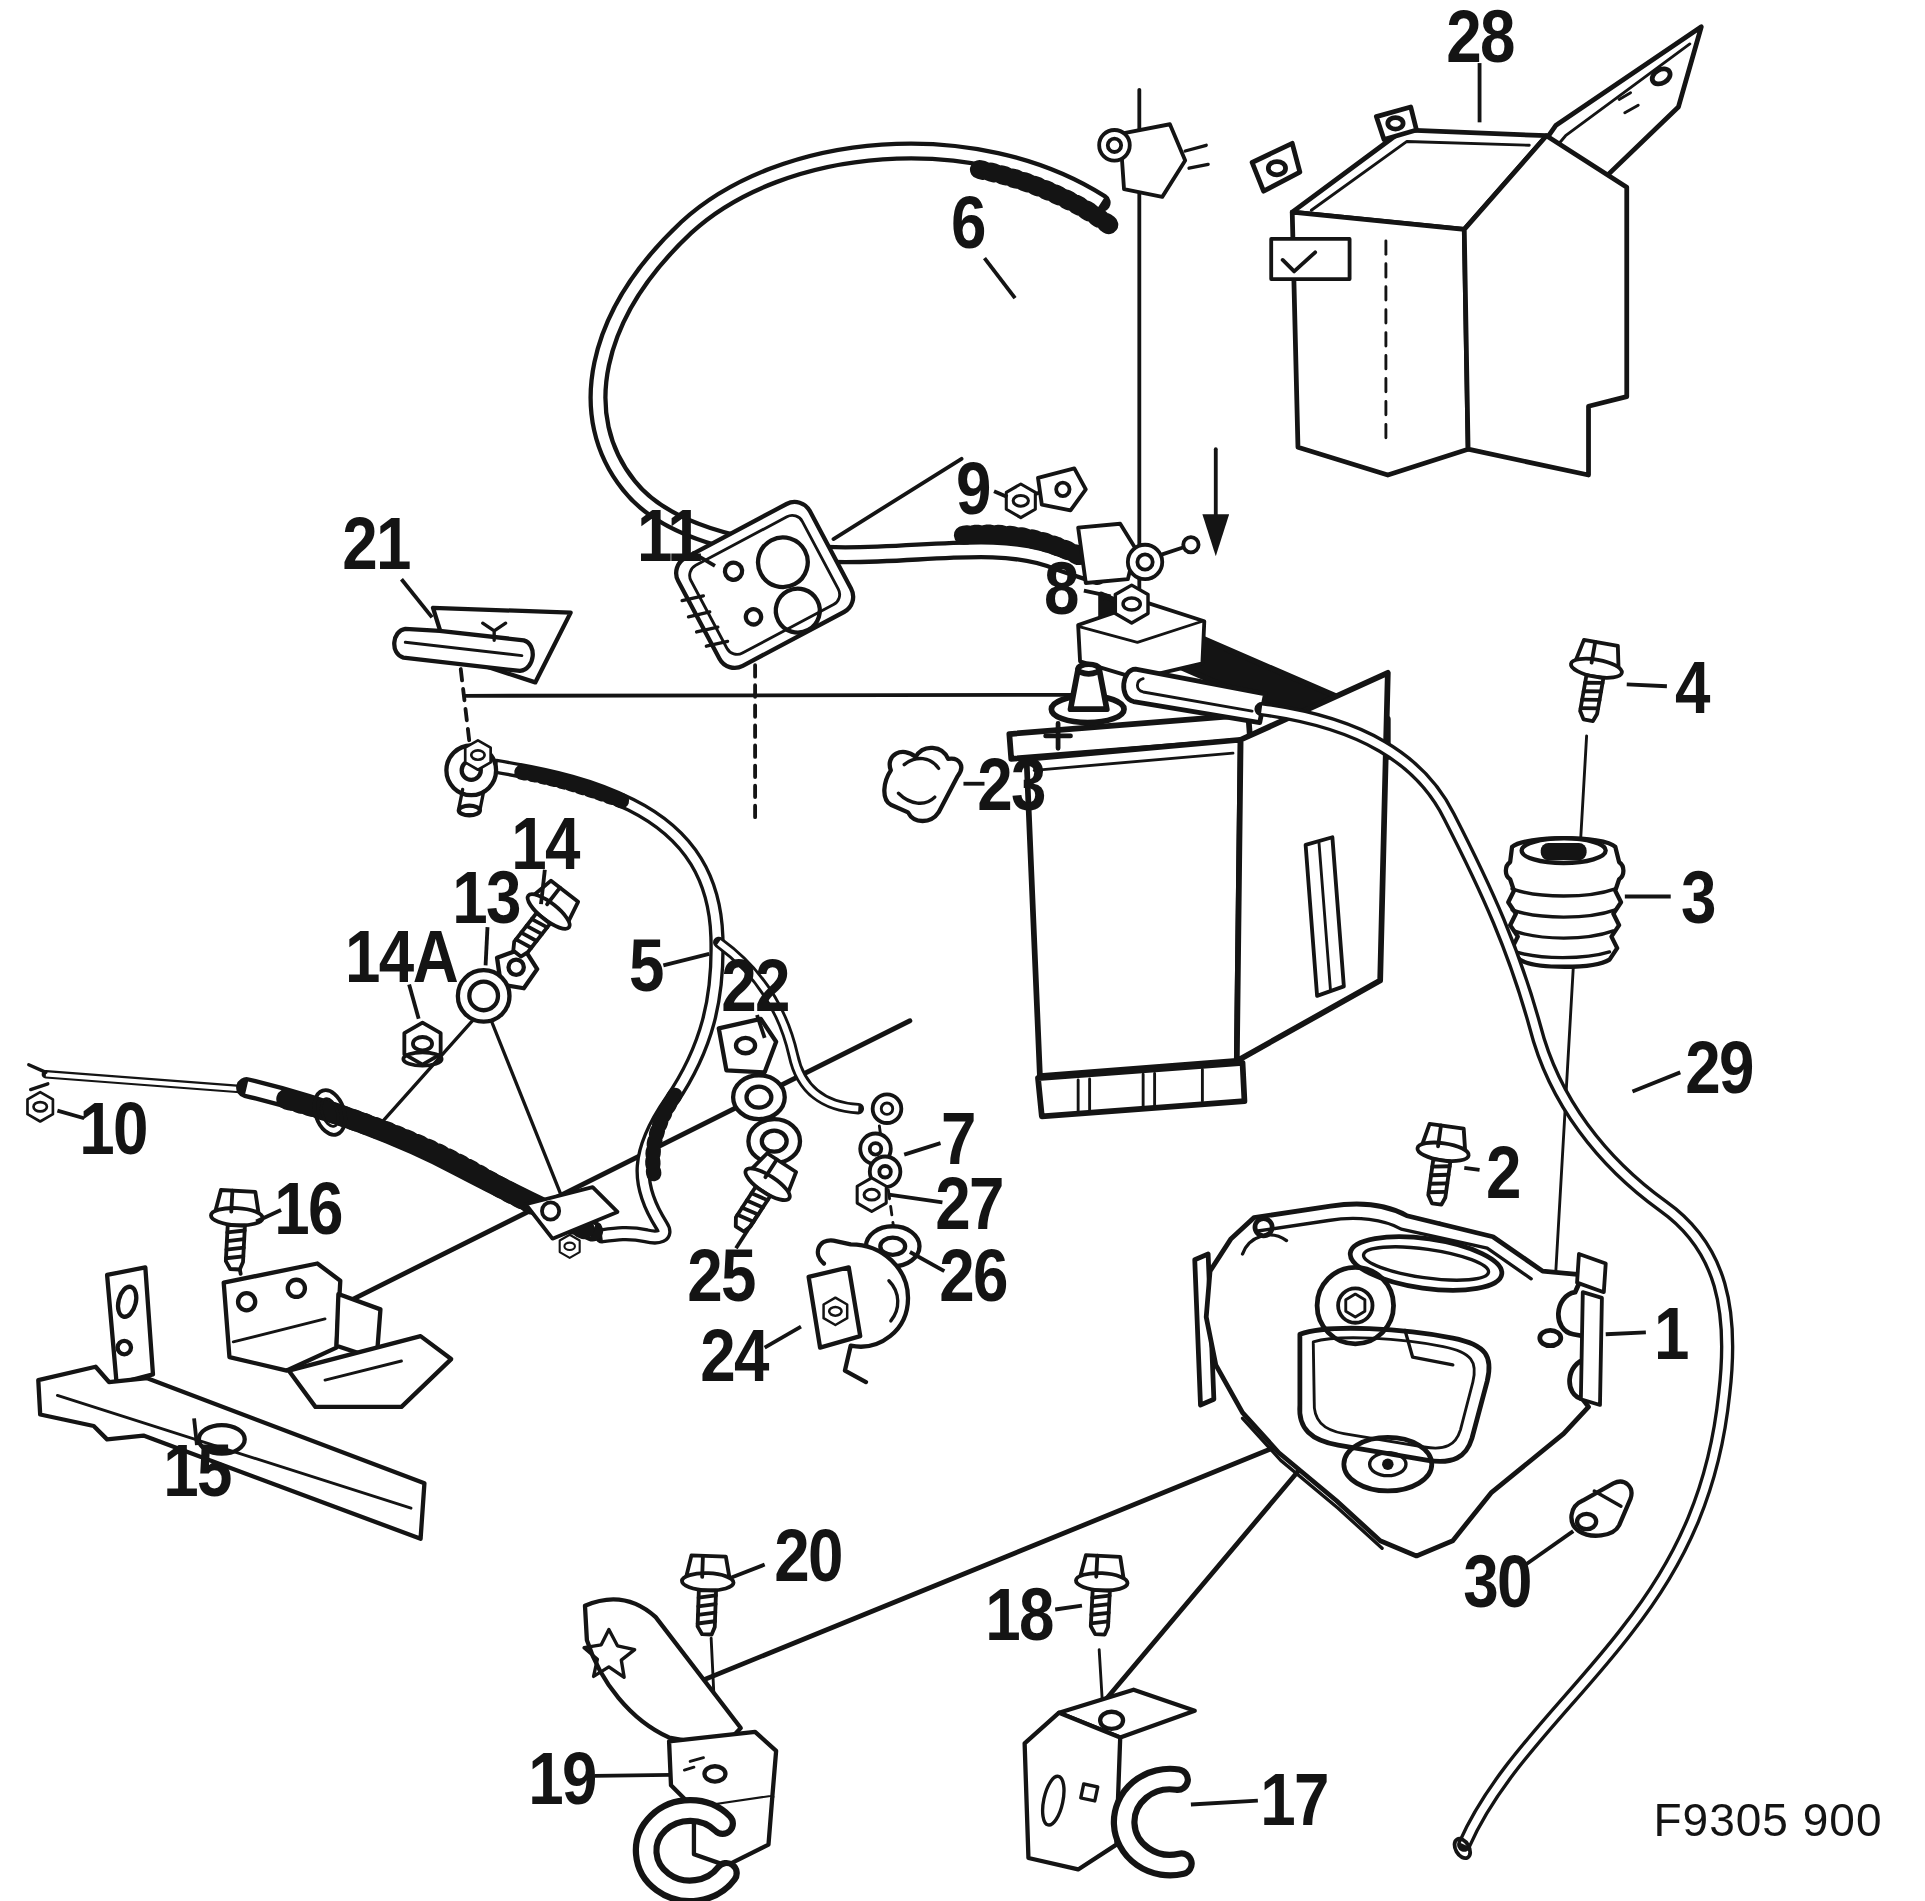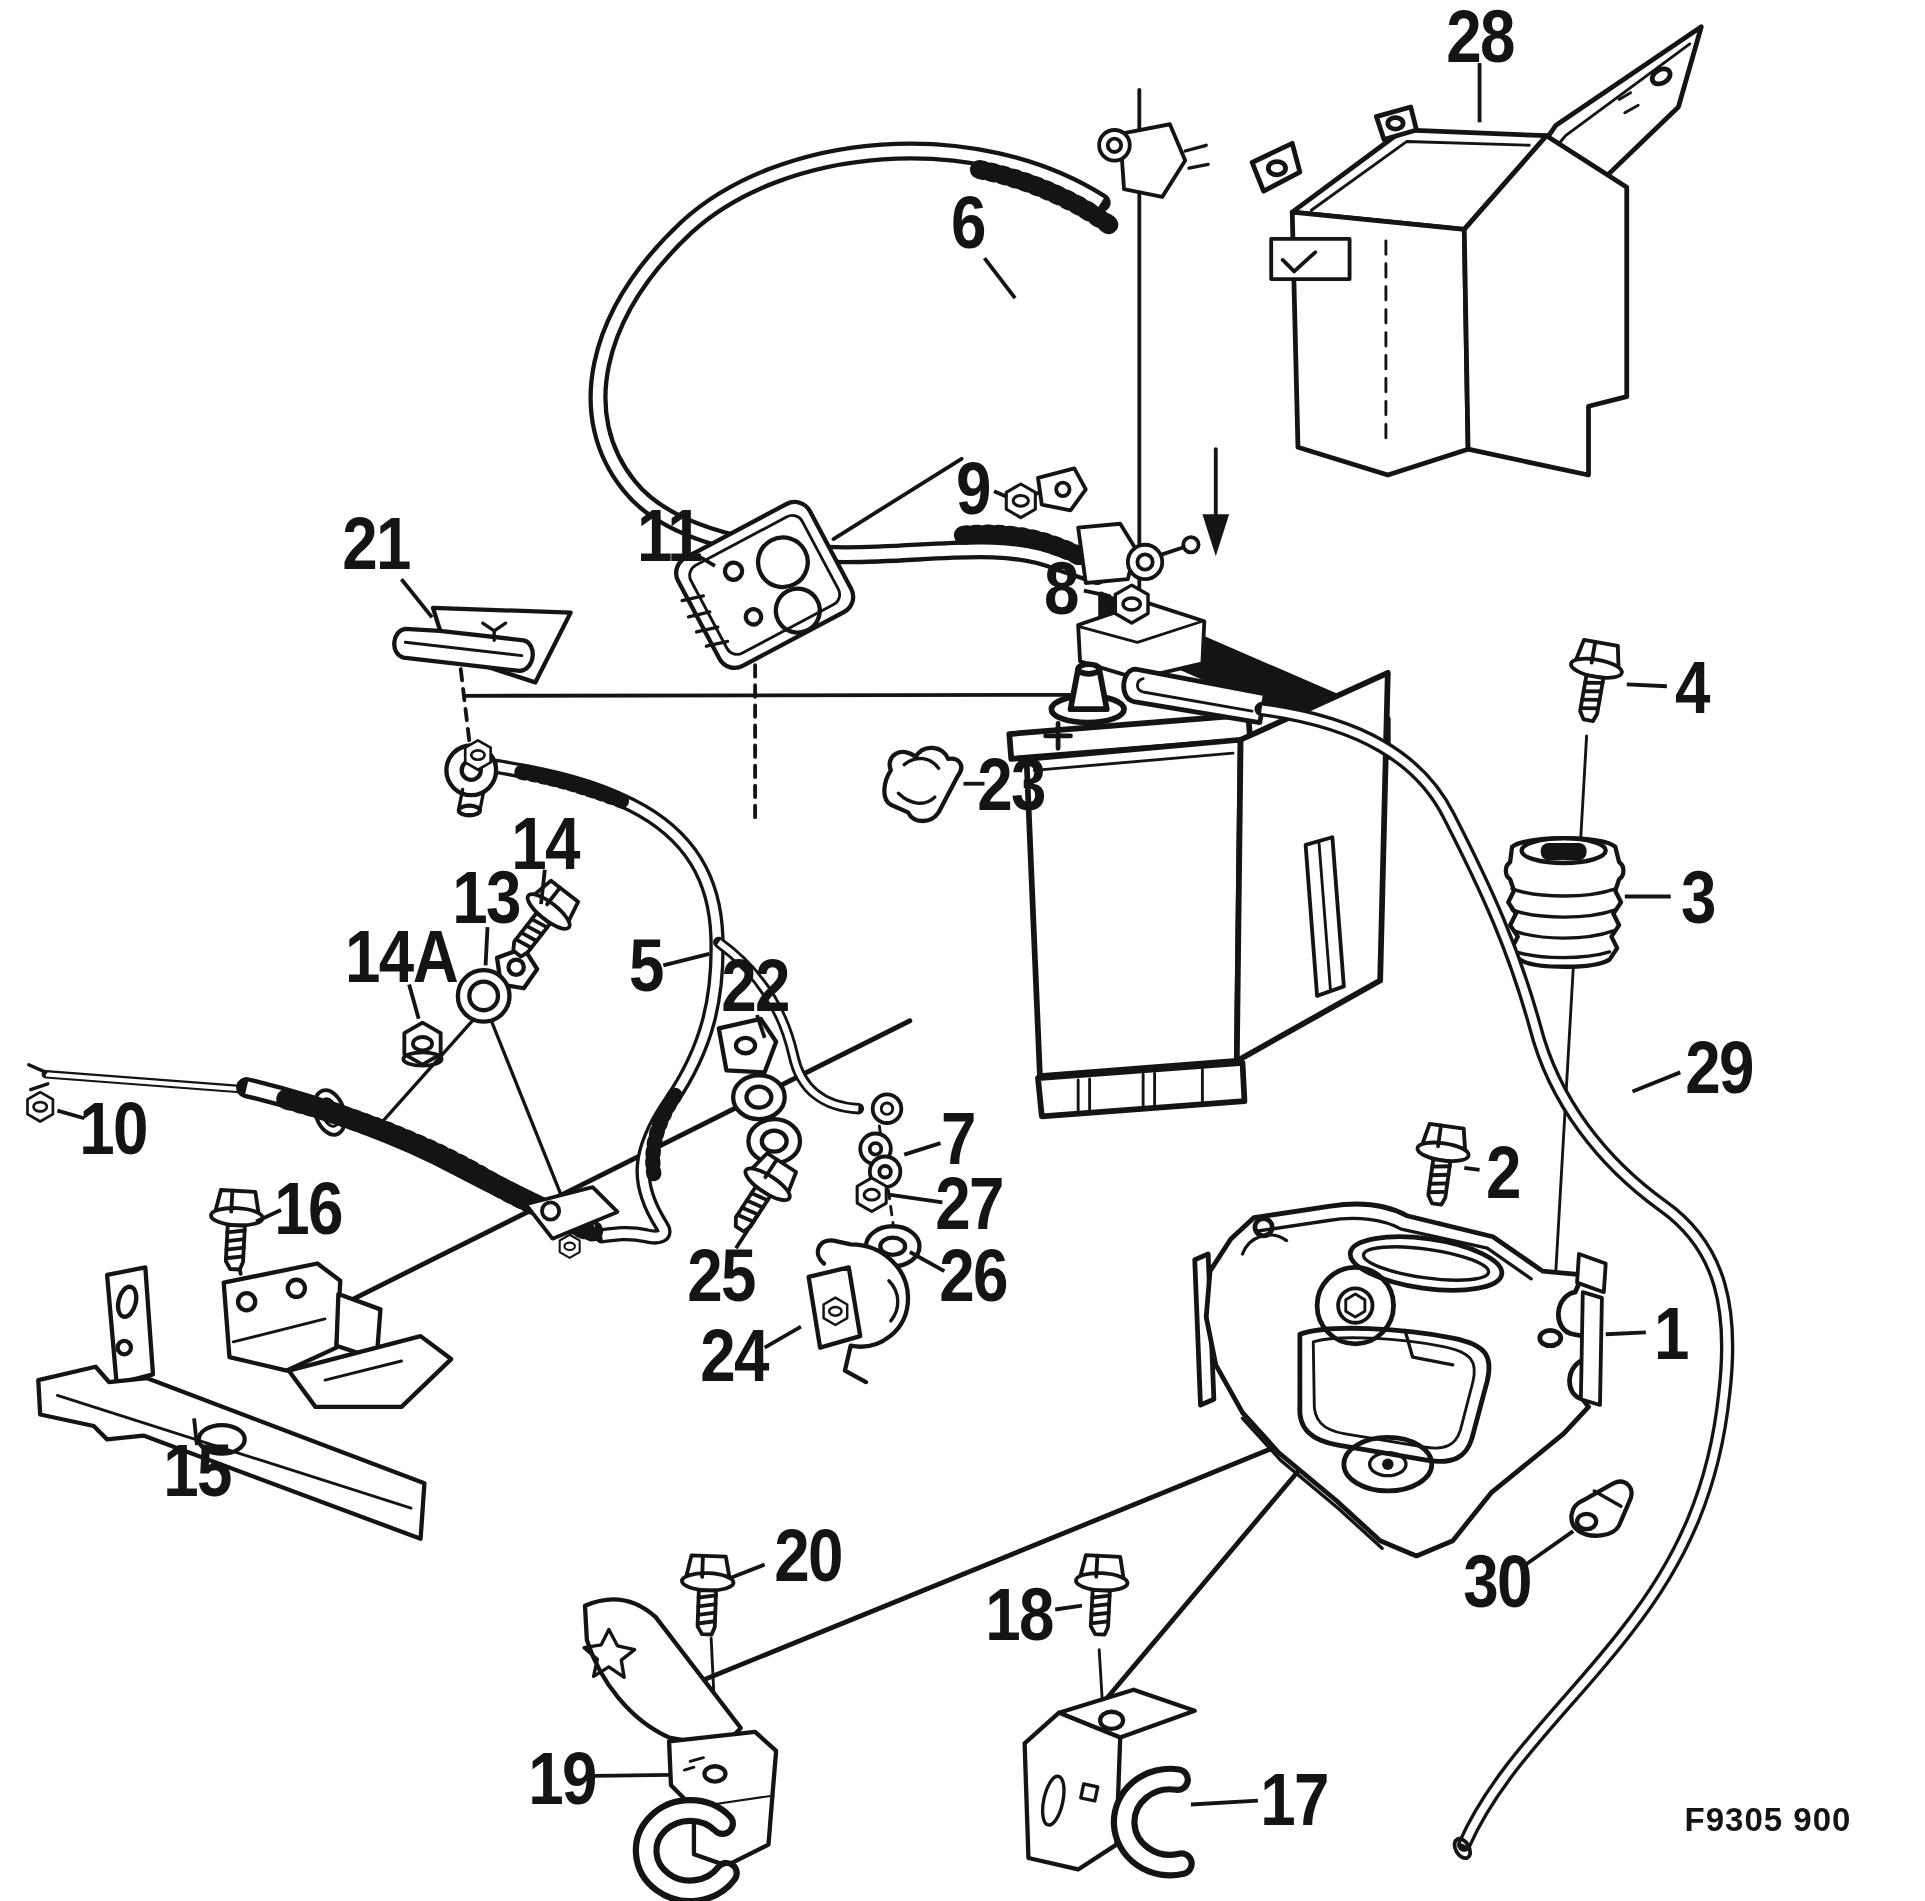--- a/index.html
+++ b/index.html
@@ -2,21 +2,21 @@
 <html><head>
 <meta charset="utf-8">
 <style>
   html,body{margin:0;padding:0;background:#fff}
   .stage{position:relative;width:1925px;height:1901px;background:var(--bg,#fff);overflow:hidden;
          font-family:"Liberation Sans",sans-serif}
   .stage svg{position:absolute;left:0;top:0}
   .callout{position:absolute;transform:translate(-50%,-50%) scaleX(.85);transform-origin:center;
            font-weight:700;font-size:75px;line-height:1;letter-spacing:-1.9px;color:var(--ink,#141414);
            white-space:nowrap;user-select:none}
-  .figure-code{position:absolute;transform:translate(-50%,-50%);font-size:33px;font-weight:700;
+  .figure-code{position:absolute;transform:translate(-50%,-50%);font-size:46px;font-weight:400;
            letter-spacing:1px;color:var(--ink,#141414);white-space:nowrap}
   .art{stroke:var(--ink,#141414);fill:none;stroke-linecap:round;stroke-linejoin:round}
 </style>
 </head>
 <body>
 
 <div class="stage" style="--ink: #141414; --bg: #ffffff;">
 <svg width="1925" height="1901" viewBox="0 0 2014 1989">
 
   <g class="art" stroke-width="4">

